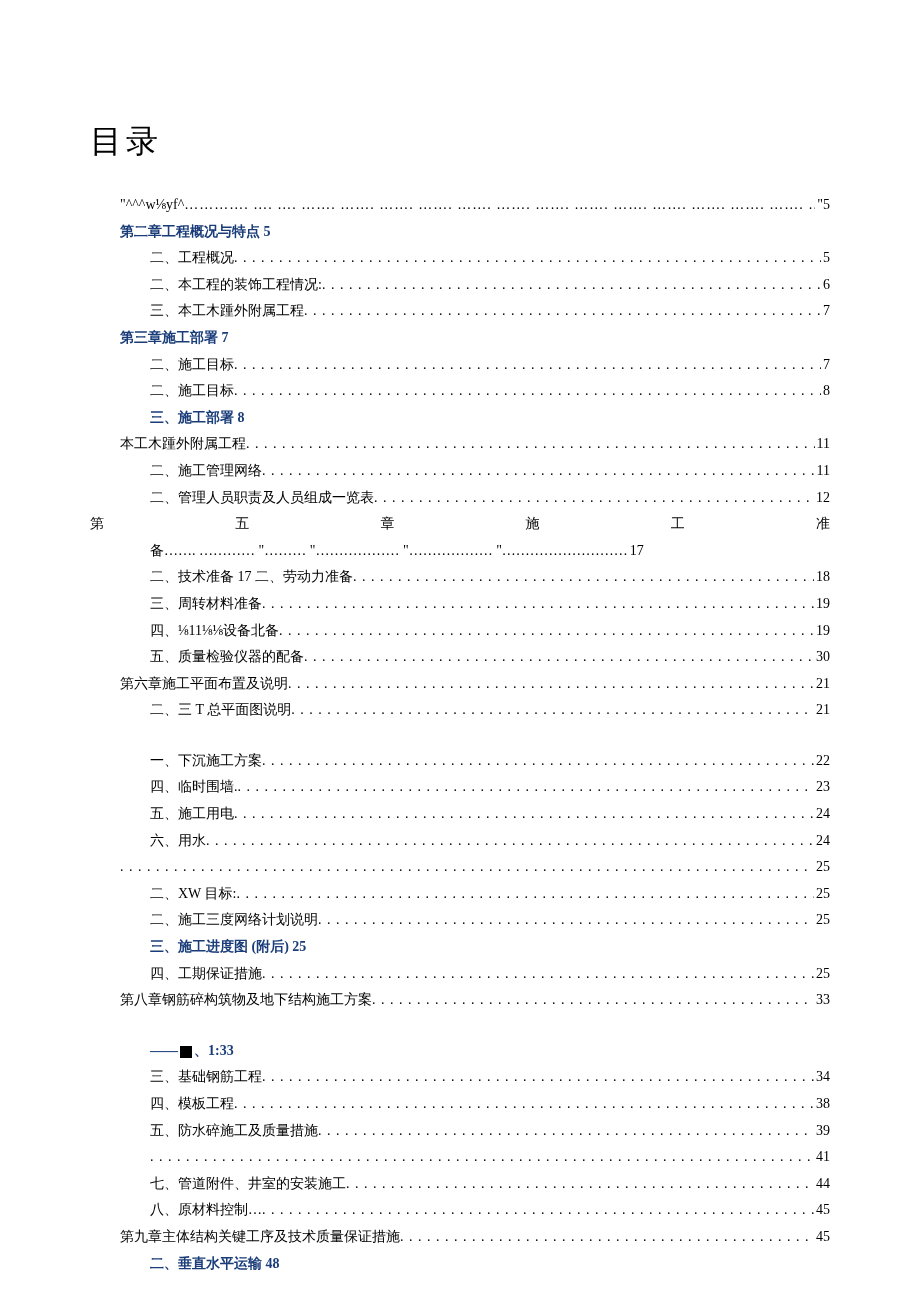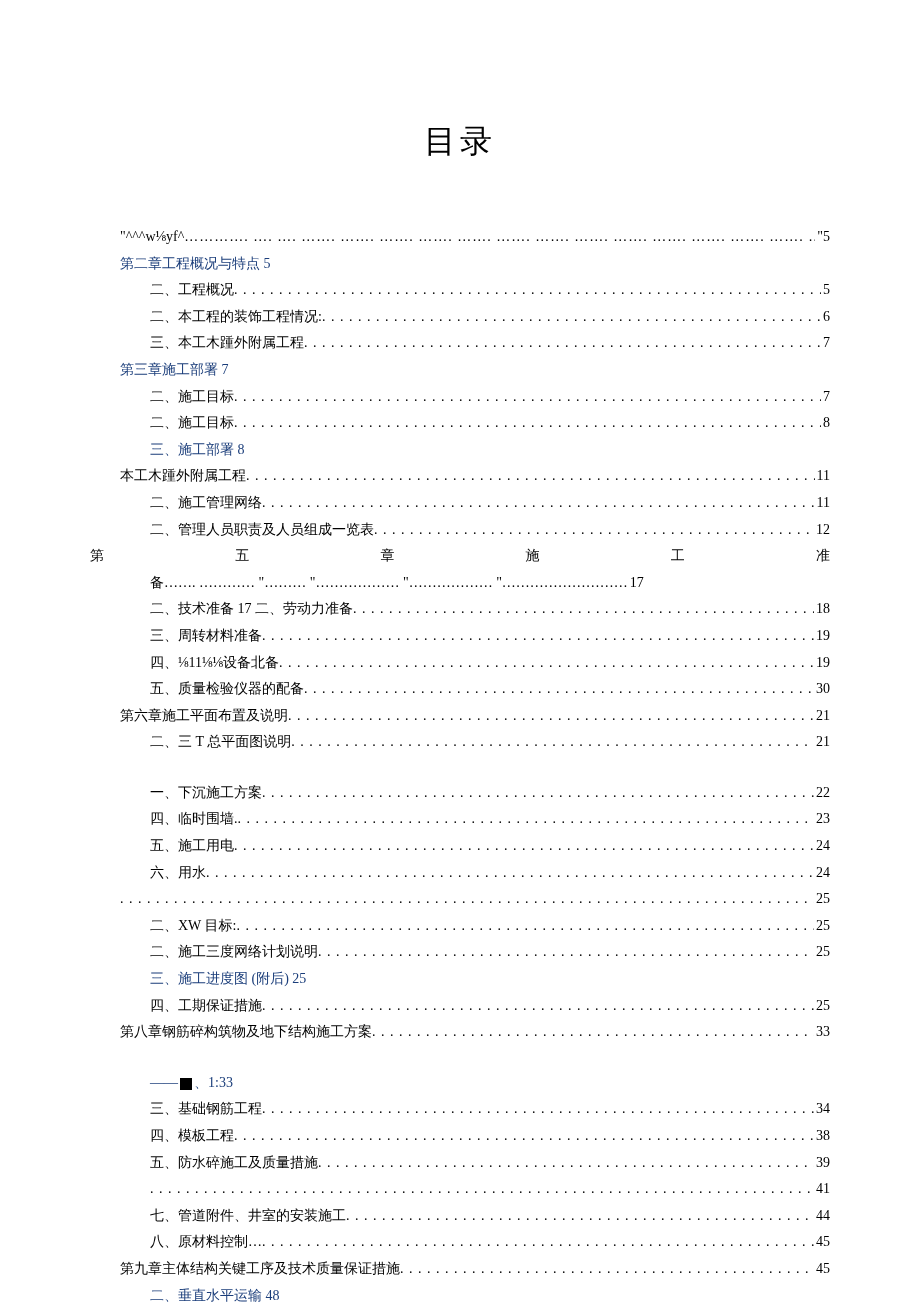--- a/index.html
+++ b/index.html
@@ -10,24 +10,23 @@
     body {
       background: #ffffff;
       width: 920px;
       height: 1302px;
       font-family: "SimSun", "宋体", serif;
       font-size: 14px;
       color: #000;
       padding: 120px 90px 60px 90px;
     }
     .title {
-      text-align: center;
       font-size: 32px;
       font-weight: normal;
-      margin-bottom: 60px;
+      margin-bottom: 28px;
       letter-spacing: 4px;
     }
     .toc {
       line-height: 1.9;
     }
     .entry {
       display: flex;
       align-items: baseline;
       white-space: nowrap;
       overflow: hidden;
@@ -57,20 +56,21 @@
     .blue {
       color: #1a3d7a;
     }
     .justify-line {
       display: flex;
       justify-content: space-between;
       padding-left: 0;
     }
     .no-dots {
       display: block;
+      font-weight: bold;
     }
     .special-block {
       display: inline-block;
       width: 12px;
       height: 12px;
       background: #000;
       vertical-align: middle;
       margin: 0 2px;
     }
   </style>

